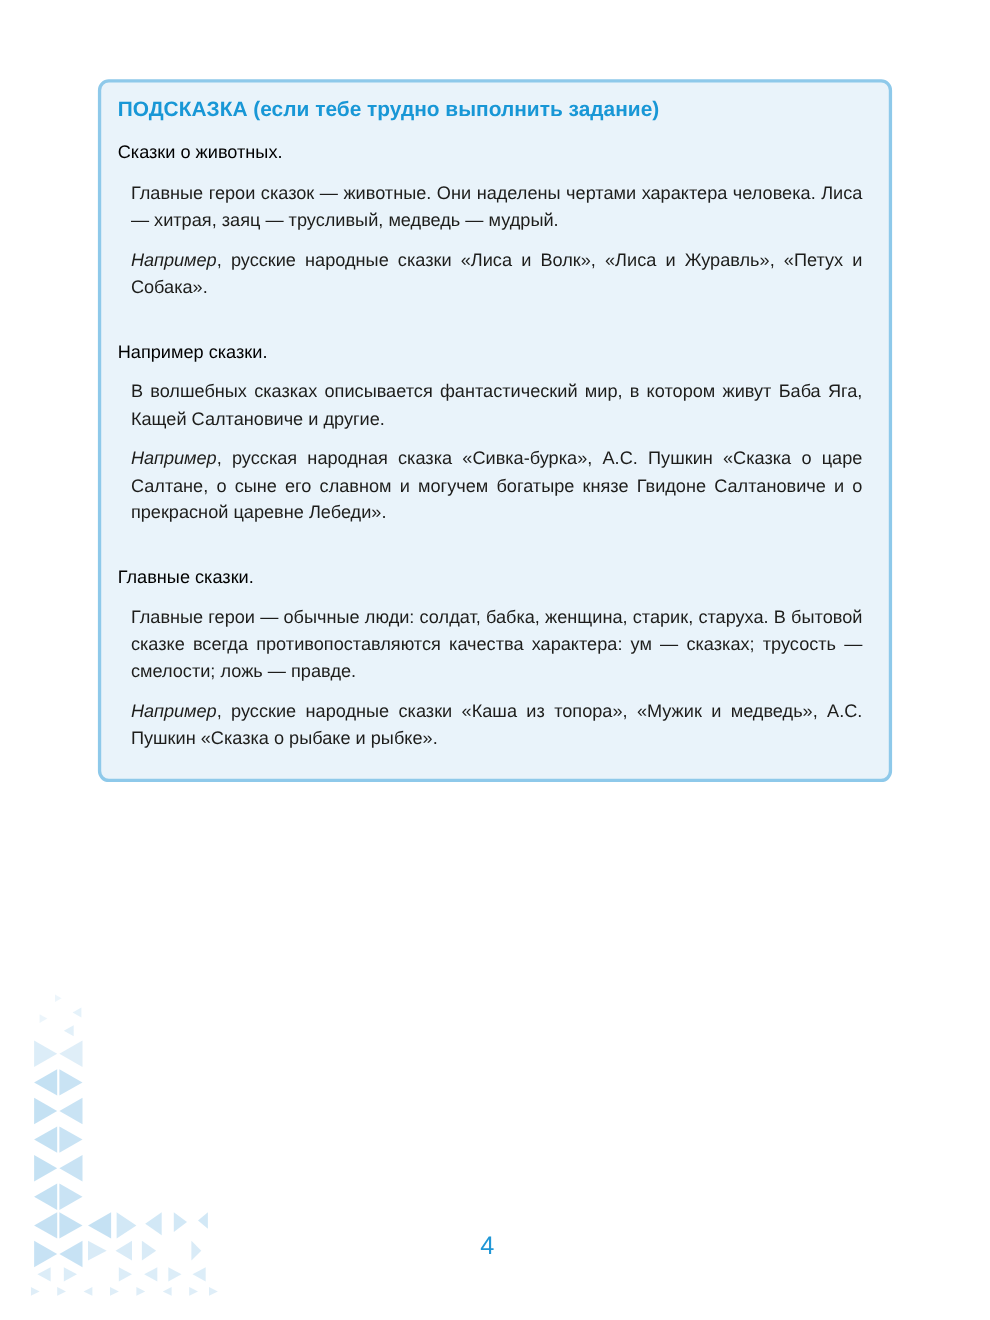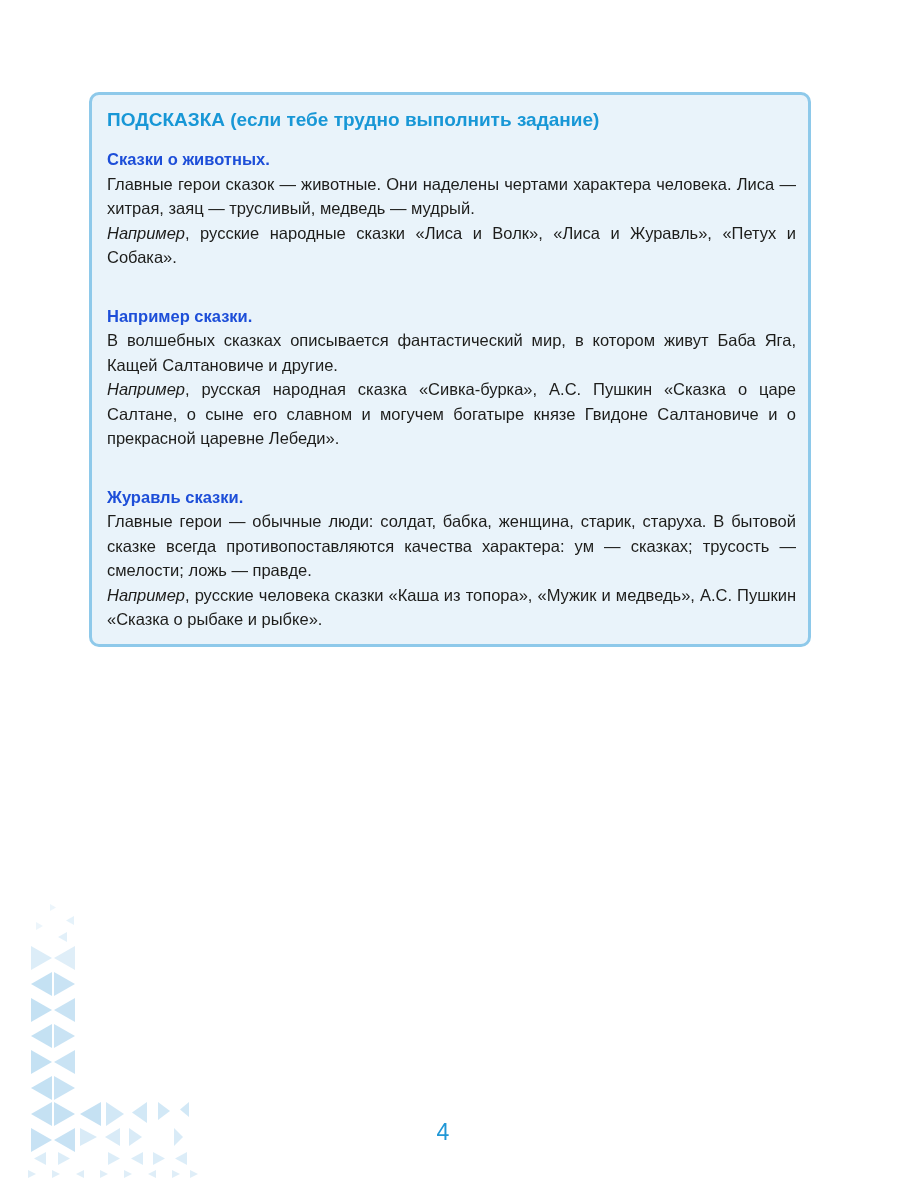--- a/index.html
+++ b/index.html
@@ -2,35 +2,35 @@
 <html lang="ru"><head>
 <meta charset="utf-8">
 <style>
   html,body{margin:0;padding:0;}
   body{
     width:900px;height:1200px;position:relative;background:#ffffff;
     font-family:"Liberation Sans","DejaVu Sans",sans-serif;
     color:#202020;overflow:hidden;
   }
   .hint-box{
-    position:absolute;left:89px;top:92px;width:722px;box-sizing:border-box;
+    position:absolute;left:89px;top:72px;width:722px;box-sizing:border-box;
     background:#e9f3fa;border:3px solid #8ec9ea;border-radius:10px;
     padding:12px 12px 12px 15px;
   }
   .hint-title{
     margin:0 0 14px 0;font-size:19px;line-height:26px;font-weight:bold;
     color:#1897d6;
   }
   .hint-section{margin:0 0 34px 0;}
   .hint-section:last-child{margin-bottom:0;}
   .section-heading{
-    margin:0;font-size:16.5px;line-height:24.5px;font-weight:bold;color:#1d4ed8;
+    margin:0;font-size:16.5px;line-height:24.5px;font-weight:normal;color:#000000;
   }
   .section-body,.section-example{
-    margin:0;font-size:16.5px;line-height:24.5px;text-align:justify;color:#1d1d1b;
+    margin:12px;font-size:16.5px;line-height:24.5px;text-align:justify;color:#1d1d1b;
   }
   .section-example em{font-style:italic;}
   .page-number{
     position:absolute;left:403px;top:1118px;width:80px;text-align:center;
     font-size:23px;line-height:28px;color:#2097d6;font-weight:500;
   }
   .deco{
     position:absolute;left:28px;top:902px;width:175px;height:285px;
     pointer-events:none;
   }
@@ -49,23 +49,23 @@
       <p class="section-example"><em>Например</em><span>, русские народные сказки «Лиса и Волк», «Лиса и Журавль», «Петух и Собака».</span></p>
     </div>
 
     <div class="hint-section">
       <h2 class="section-heading">Например сказки.</h2>
       <p class="section-body">В волшебных сказках описывается фантастический мир, в котором живут Баба Яга, Кащей Салтановиче и другие.</p>
       <p class="section-example"><em>Например</em><span>, русская народная сказка «Сивка-бурка», А.С. Пушкин «Сказка о царе Салтане, о сыне его славном и могучем богатыре князе Гвидоне Салтановиче и о прекрас­ной царевне Лебеди».</span></p>
     </div>
 
     <div class="hint-section">
-      <h2 class="section-heading">Журавль сказки.</h2>
+      <h2 class="section-heading">Главные сказки.</h2>
       <p class="section-body">Главные герои — обычные люди: солдат, бабка, женщина, старик, старуха. В бытовой сказ­ке всегда противопоставляются качества характера: ум — сказках; трусость — смелости; ложь — правде.</p>
-      <p class="section-example"><em>Например</em><span>, русские человека сказки «Каша из топора», «Мужик и медведь», А.С. Пушкин «Сказка о рыбаке и рыбке».</span></p>
+      <p class="section-example"><em>Например</em><span>, русские народные сказки «Каша из топора», «Мужик и медведь», А.С. Пушкин «Сказка о рыбаке и рыбке».</span></p>
     </div>
   </section>
 
   <svg class="deco" viewBox="0 0 175 285" xmlns="http://www.w3.org/2000/svg" aria-hidden="true">
       <polygon points="22,2 22,9 28,5.5" fill="#bfdef2" opacity="0.3"></polygon>
       <polygon points="46,14 46,23 38,18.5" fill="#bfdef2" opacity="0.4"></polygon>
       <polygon points="8,20 8,28 15,24" fill="#bfdef2" opacity="0.3"></polygon>
       <polygon points="39,30 39,40 30,35" fill="#bfdef2" opacity="0.45"></polygon>
       <polygon points="3,44 3,68 24,56" fill="#bfdef2" opacity="0.55"></polygon>
       <polygon points="47,44 47,68 26,56" fill="#bfdef2" opacity="0.5"></polygon>

